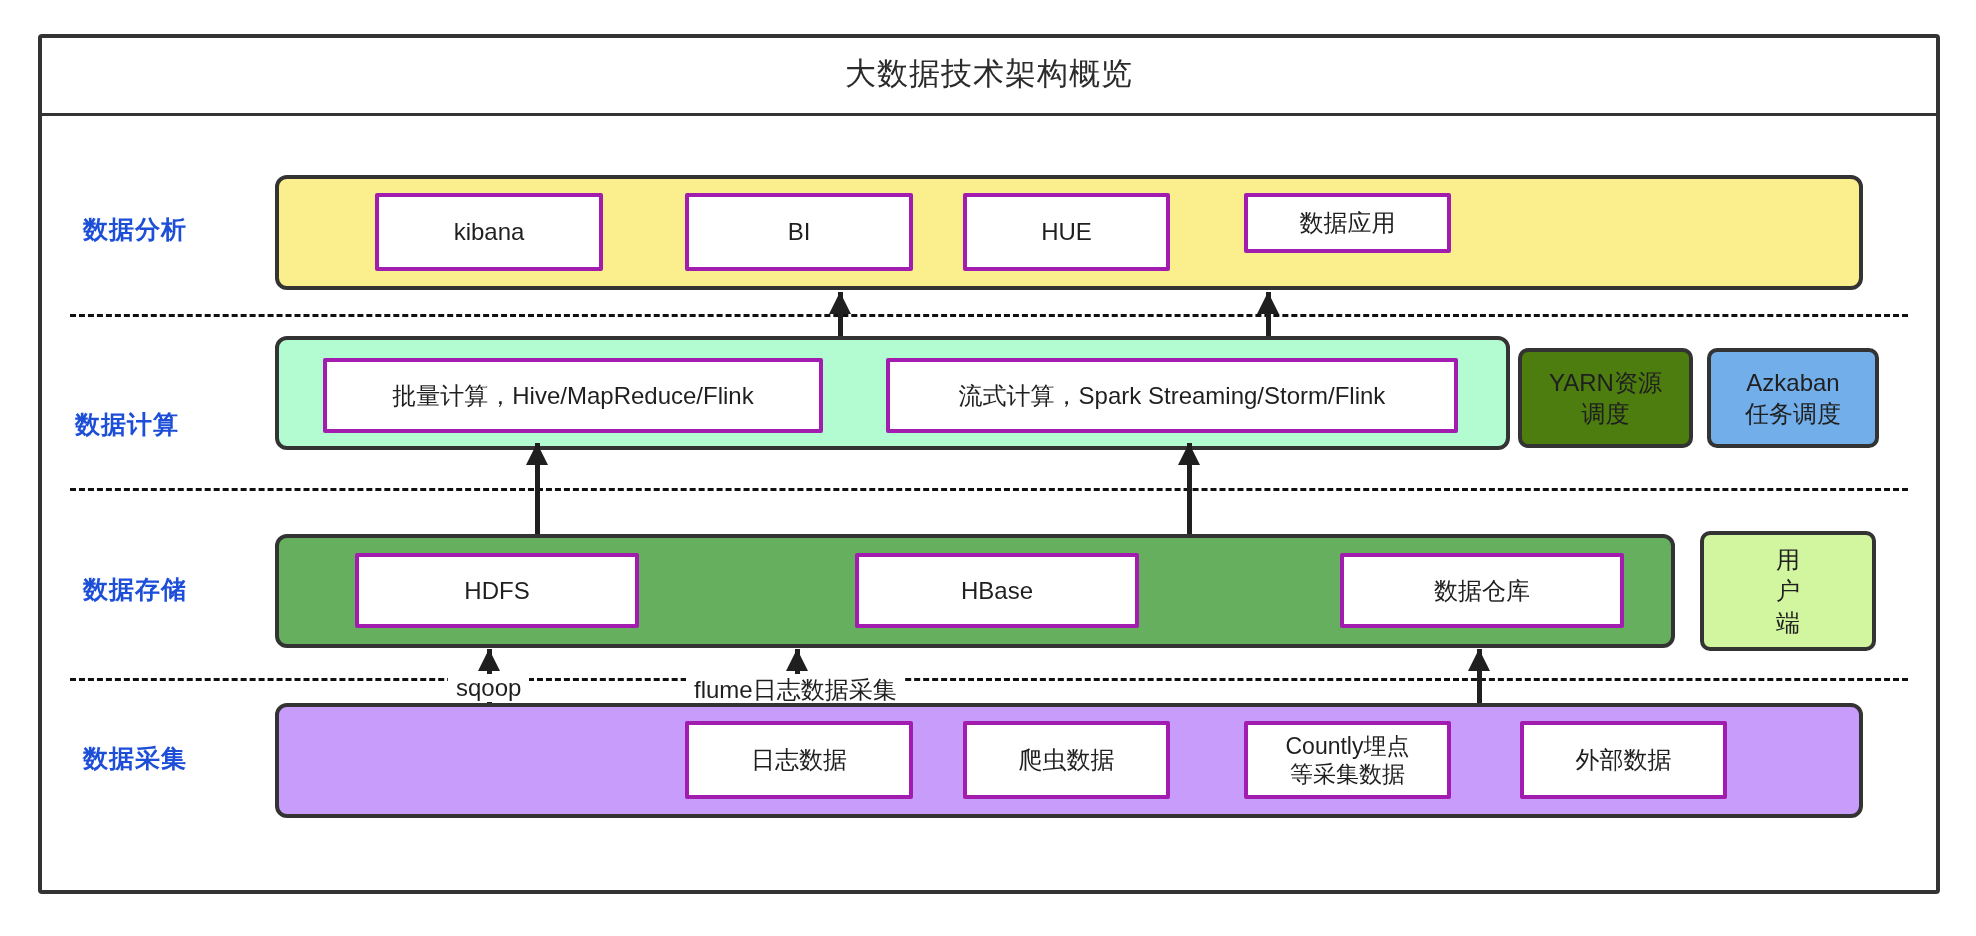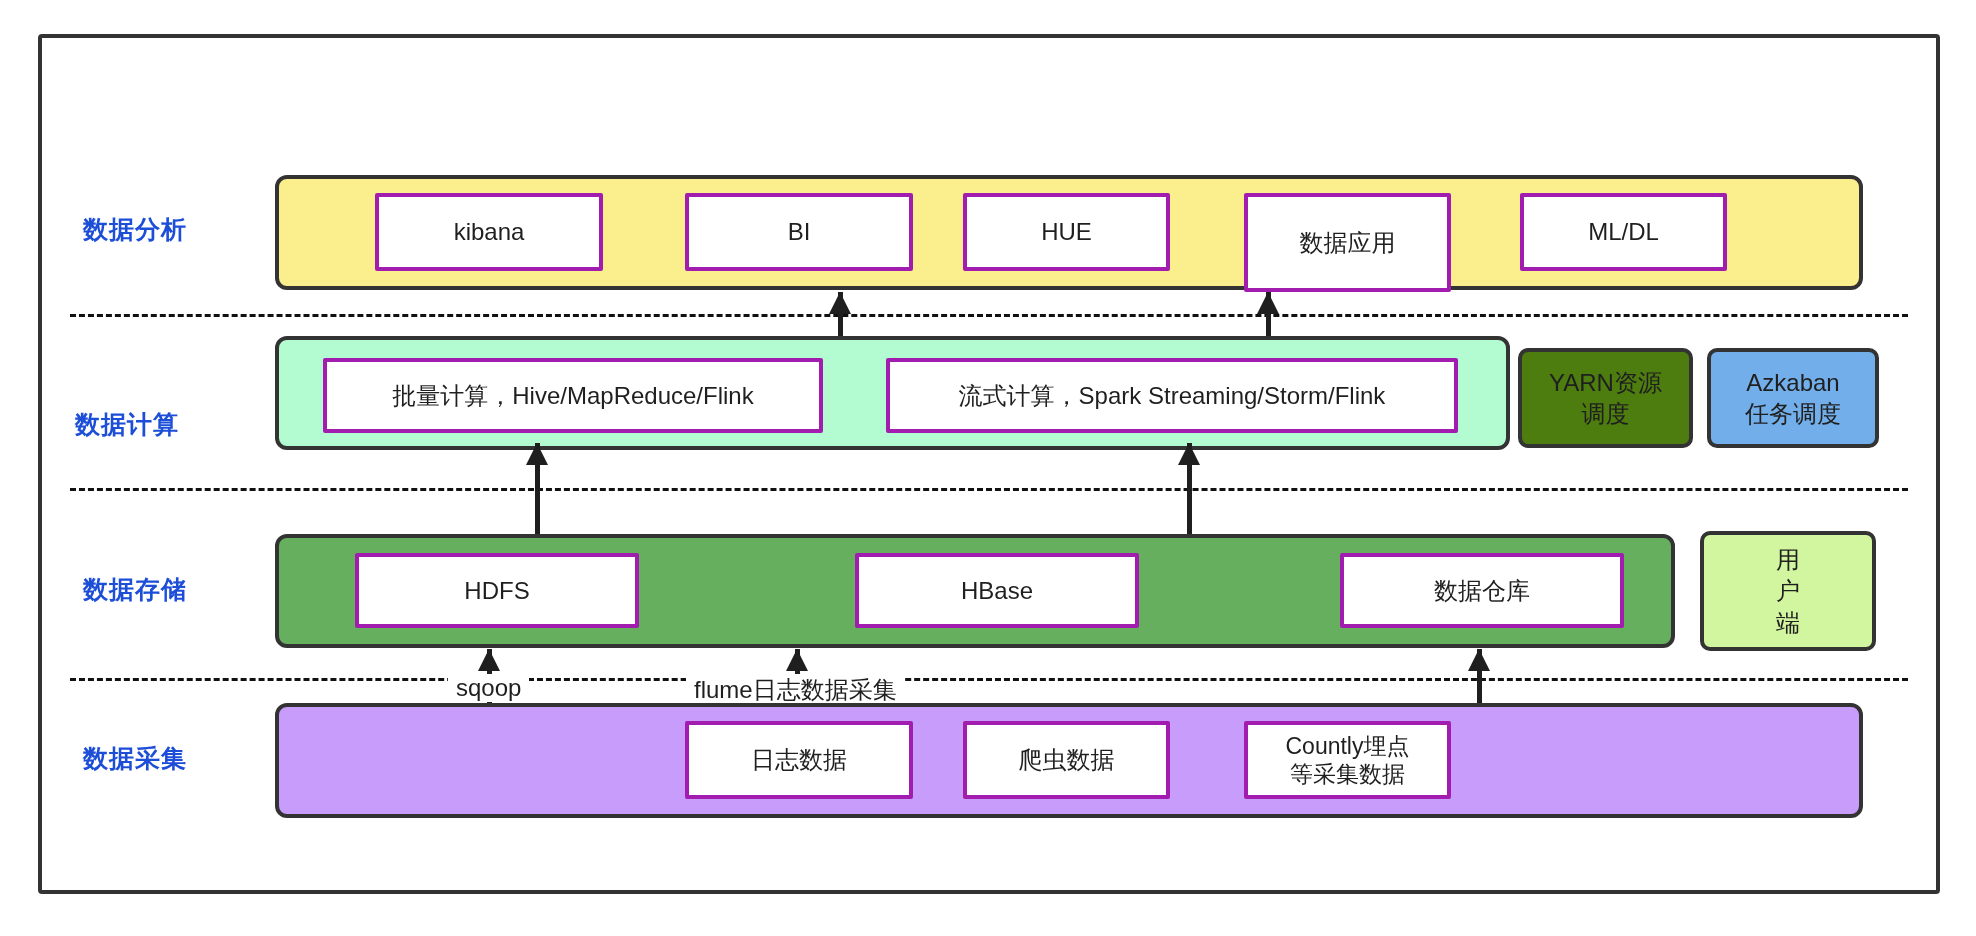--- a/index.html
+++ b/index.html
@@ -152,30 +152,32 @@
     white-space: nowrap;
   }
 </style>
 </head>
 <body>
 
 <div id="canvas">
 
   <div class="outer-frame"></div>
 
+  <div class="title-bar">
+    <div class="title-text">大数据技术架构概览</div>
+  </div>
 
   <div class="row-label" style="left:40px; top:213px;">数据分析</div>
 
   <div class="band band-analysis" style="left:275px; top:175px; width:1588px; height:115px;"></div>
 
   <div class="item-box" style="left:375px; top:193px; width:228px; height:78px;">kibana</div>
   <div class="item-box" style="left:685px; top:193px; width:228px; height:78px;">BI</div>
   <div class="item-box" style="left:963px; top:193px; width:207px; height:78px;">HUE</div>
-  <div class="item-box" style="left:1244px; top:193px; width:207px; height:99px;">数据应用</div>
-  <div class="item-box" style="left:1520px; top:193px; width:207px; height:78px;">ML/DL</div>
+  <div class="item-box" style="left:1244px; top:193px; width:207px; height:60px;">数据应用</div>
 
   <div class="dashed-sep" style="left:70px; top:314px; width:1838px;"></div>
 
   <div class="arrow" style="left:840px; top:292px; height:44px;">
     <div class="shaft" style="height:44px;"></div>
     <div class="head"></div>
   </div>
   <div class="arrow" style="left:1268px; top:292px; height:44px;">
     <div class="shaft" style="height:44px;"></div>
     <div class="head"></div>
@@ -235,14 +237,15 @@
   <div class="edge-label" style="left:686px; top:674px;">flume日志数据采集</div>
 
   <div class="row-label" style="left:40px; top:742px;">数据采集</div>
 
   <div class="band band-collect" style="left:275px; top:703px; width:1588px; height:115px;"></div>
 
   <div class="item-box" style="left:685px; top:721px; width:228px; height:78px;">日志数据</div>
   <div class="item-box" style="left:963px; top:721px; width:207px; height:78px;">爬虫数据</div>
   <div class="item-box" style="left:1244px; top:721px; width:207px; height:78px; font-size:23px;">Countly埋点
 等采集数据</div>
+  <div class="item-box" style="left:1520px; top:721px; width:207px; height:78px;">外部数据</div>
 
 </div>
 
 </body></html>

